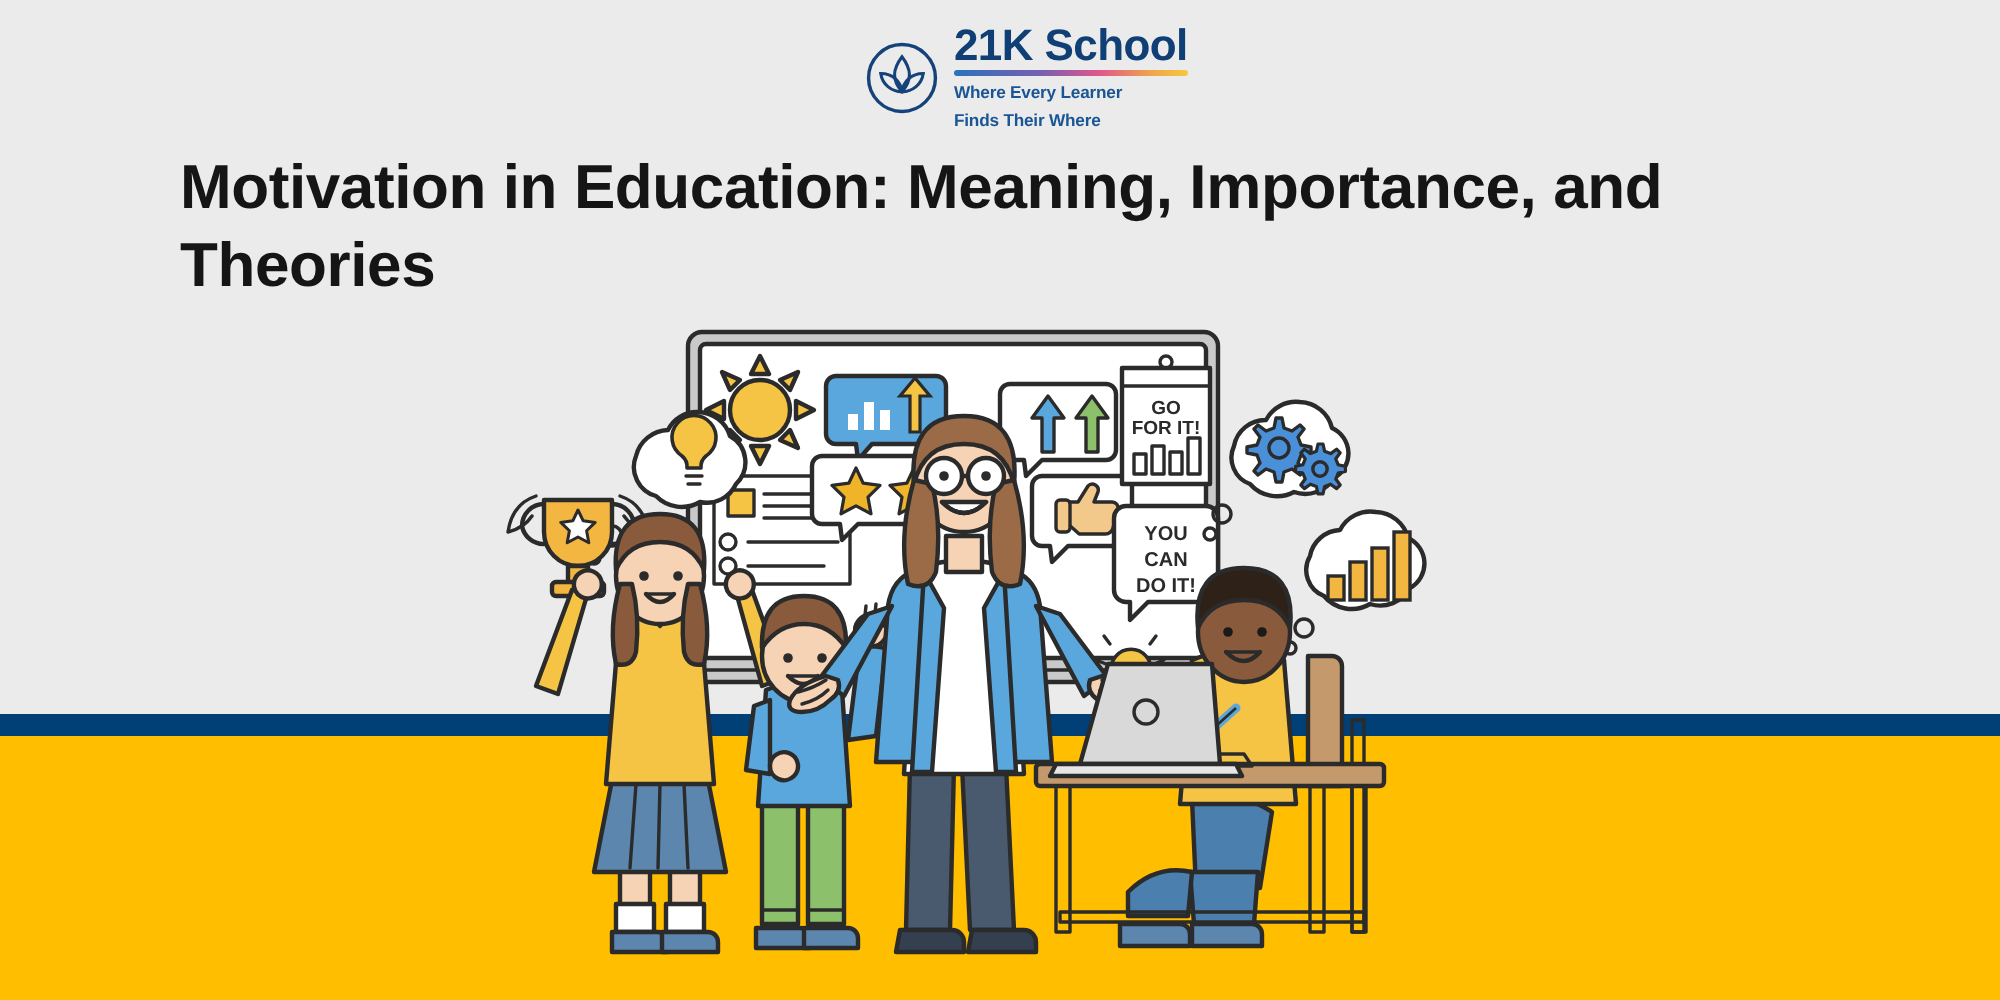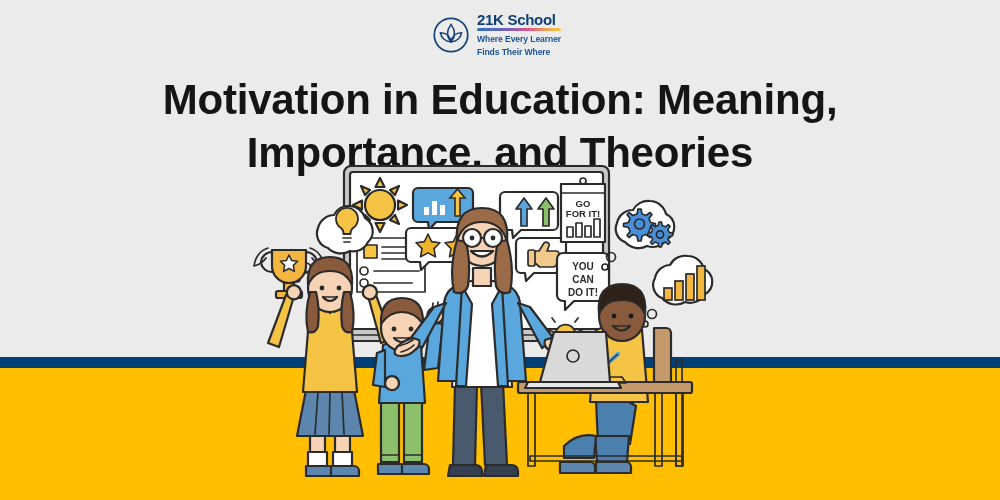--- a/index.html
+++ b/index.html
@@ -23,36 +23,36 @@
     background: #ffbe00;
   }
   
   #logo {
     position: absolute; left: 432px; top: 12px;
     display: flex; align-items: center; gap: 7px;
   }
   #logo-mark { width: 38px; height: 38px; flex: 0 0 38px; }
   #logo-text { display: flex; flex-direction: column; }
   #logo-name {
-    font-size: 15px; font-weight: bold; color: #0f3f74;
+    font-size: 22px; font-weight: bold; color: #0f3f74;
     letter-spacing: -0.3px; line-height: 1.02;
   }
   #logo-rule {
     height: 2.5px; width: 100%; margin-top: 1px; border-radius: 2px;
     background: linear-gradient(to right,#2a72bd 0%,#7a5fb0 38%,#e0578c 62%,#f0a64a 85%,#f5c842 100%);
   }
   .logo-tag {
     font-size: 8.6px; font-weight: bold; color: #1a5596;
     line-height: 1.24; letter-spacing: -0.1px; margin-top: 3px;
   }
   
   #headline {
     position: absolute; left: 90px; top: 74px; width: 820px;
-    text-align: center; color: #151515;
-    font-size: 42px; font-weight: bold; line-height: 1.26;
+    color: #151515;
+    font-size: 31px; font-weight: bold; line-height: 1.26;
     letter-spacing: -0.2px;
   }
   
   #scene { position: absolute; left: 0; top: 0; width: 1000px; height: 500px; }
 </style>
 </head>
 <body>
 
 <div id="banner">
 

